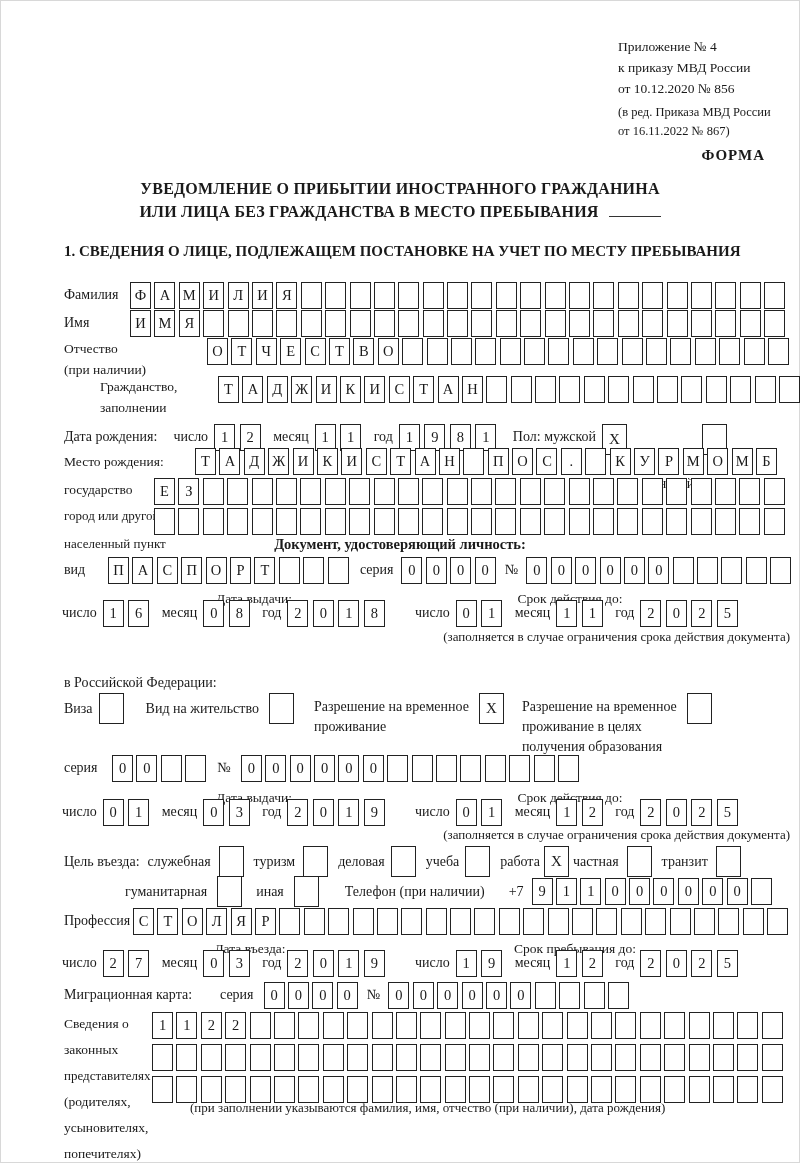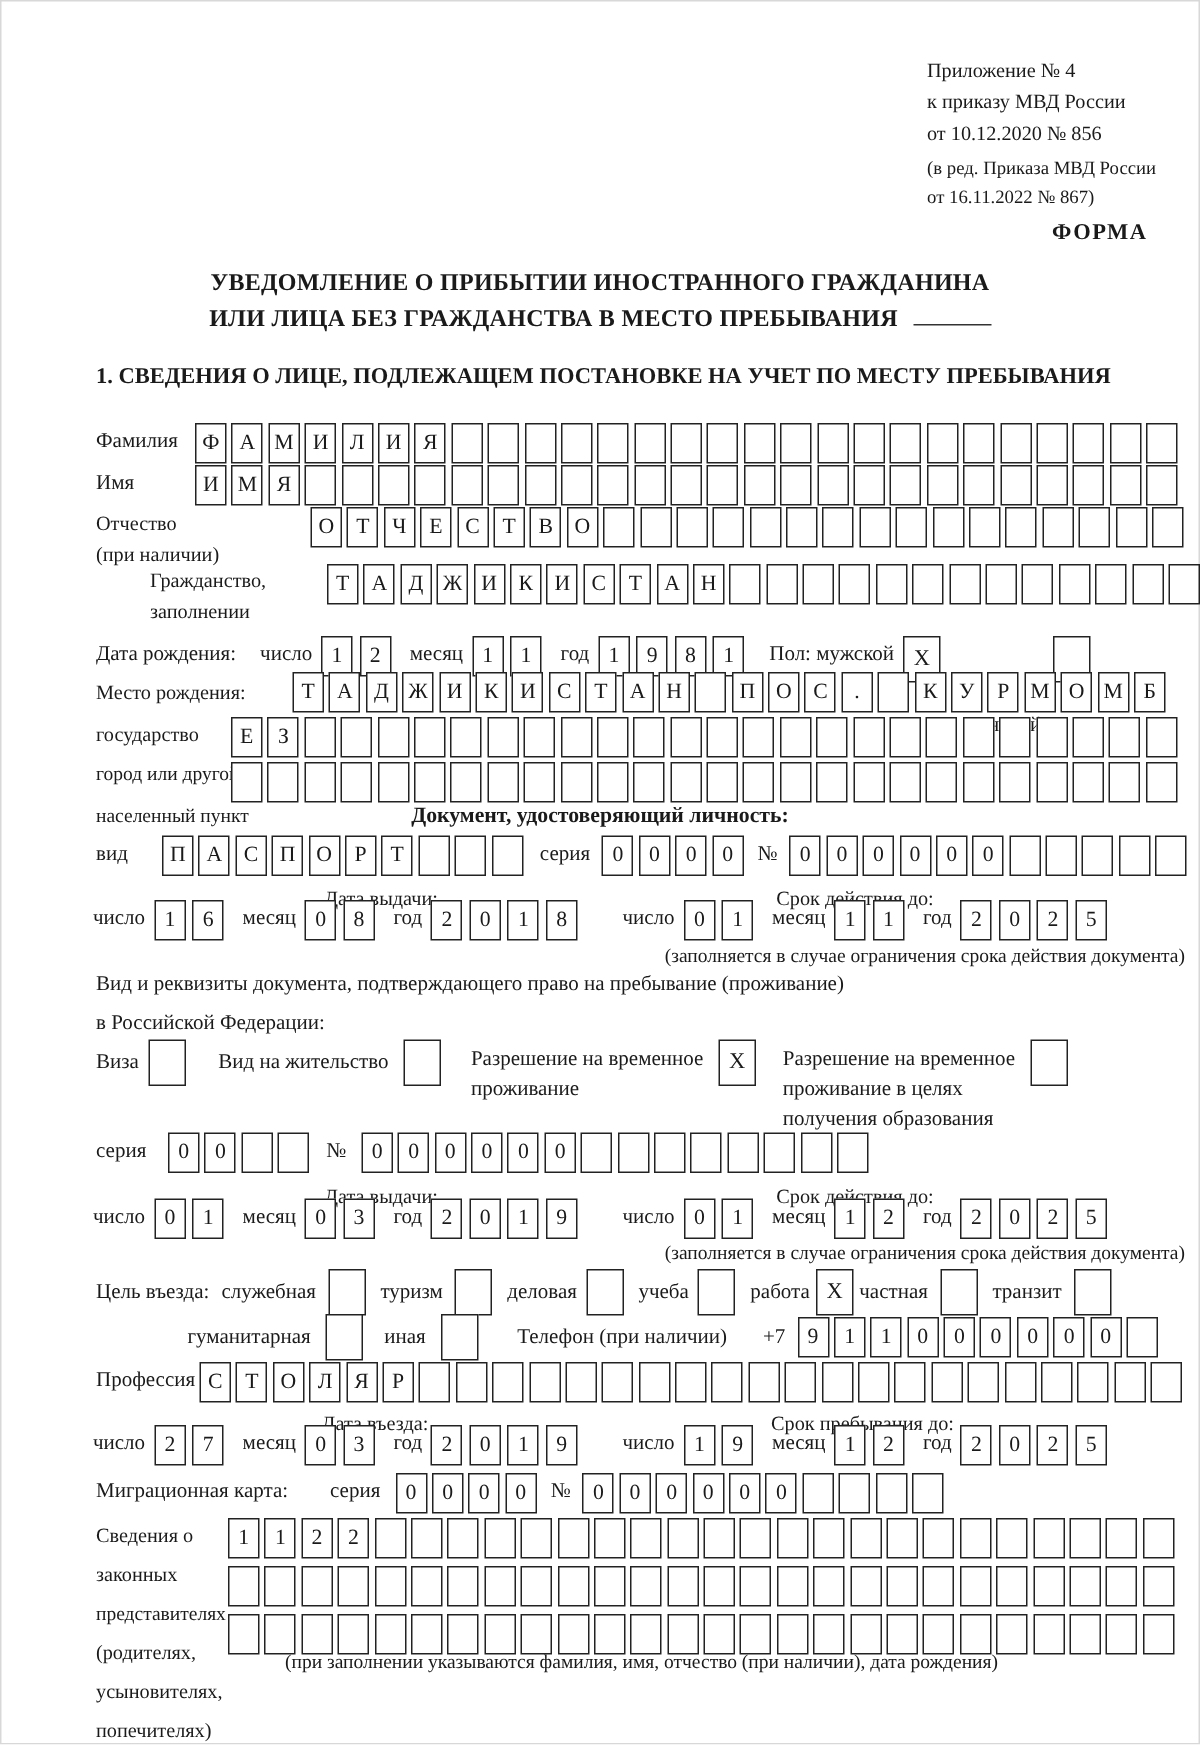--- a/index.html
+++ b/index.html
@@ -383,21 +383,20 @@
     <span class="lbl ml mr6">год</span>
     <span class="dc">
         <span class="cell">2</span>
         <span class="cell">0</span>
         <span class="cell">2</span>
         <span class="cell">5</span>
       </span>
   </div>
   <div class="abs small right" style="top:629px;left:0;width:790px;">(заполняется в случае ограничения срока действия документа)</div>
 
-  <div class="abs" style="top:649px;left:64px;font-size:14px;">Вид и реквизиты документа, подтверждающего право на пребывание (проживание)</div>
   <div class="abs" style="top:675px;left:64px;font-size:14px;">в Российской Федерации:</div>
 
   <div class="row" style="top:693px;left:64px;">
     <span class="optlbl" style="margin-right:6px;">Виза</span>
     <span class="big">
         <span class="cell"></span>
       </span>
     <span class="optlbl" style="margin-left:22px;margin-right:10px;">Вид на жительство</span>
     <span class="big">
         <span class="cell"></span>

